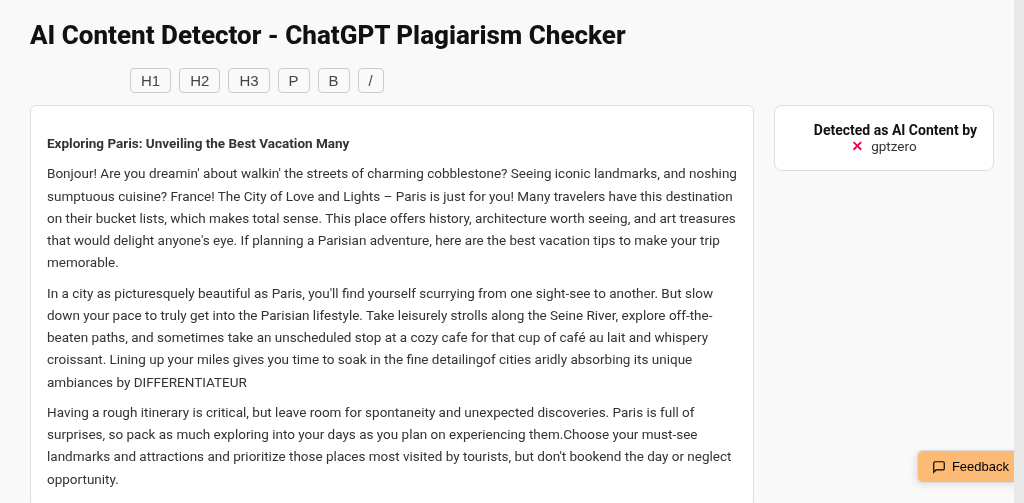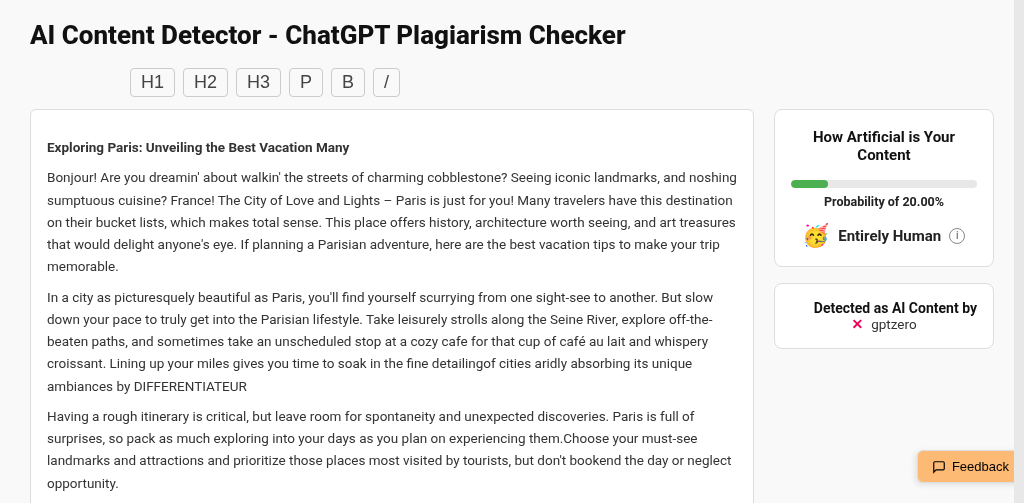--- a/index.html
+++ b/index.html
@@ -24,21 +24,21 @@
       display: flex;
       gap: 8px;
       margin-bottom: 12px;
       padding-left: 100px;
     }
     .toolbar-btn {
       background: none;
       border: 1px solid #ccc;
       border-radius: 4px;
       padding: 3px 10px;
-      font-size: 18px;
+      font-size: 15px;
       cursor: pointer;
       color: #444;
     }
     .main-content {
       display: flex;
       gap: 20px;
       align-items: flex-start;
     }
     .editor-area {
       flex: 1;
@@ -190,35 +190,20 @@
       <div class="editor-text" contenteditable="true" style="">
         <p class="section-title">Exploring Paris: Unveiling the Best Vacation Many</p>
         <p>Bonjour! Are you dreamin' about walkin' the streets of charming cobblestone? Seeing iconic landmarks, and noshing sumptuous cuisine? France! The City of Love and Lights – Paris is just for you! Many travelers have this destination on their bucket lists, which makes total sense. This place offers history, architecture worth seeing, and art treasures that would delight anyone's eye. If planning a Parisian adventure, here are the best vacation tips to make your trip memorable.</p>
         <p>In a city as picturesquely beautiful as Paris, you'll find yourself scurrying from one sight-see to another. But slow down your pace to truly get into the Parisian lifestyle. Take leisurely strolls along the Seine River, explore off-the-beaten paths, and sometimes take an unscheduled stop at a cozy cafe for that cup of café au lait and whispery croissant. Lining up your miles gives you time to soak in the fine detailingof cities aridly absorbing its unique ambiances by DIFFERENTIATEUR</p>
         <p>Having a rough itinerary is critical, but leave room for spontaneity and unexpected discoveries. Paris is full of surprises, so pack as much exploring into your days as you plan on experiencing them.Choose your must-see landmarks and attractions and prioritize those places most visited by tourists, but don't bookend the day or neglect opportunity.</p>
       </div>
 
     </div>
 
     <div class="sidebar">
-      <div class="result-card">
-        <div class="result-card-title">How Artificial is Your Content</div>
-        <div class="progress-bar-wrapper">
-          <div class="progress-bar-fill" style="width: 20%;"></div>
-        </div>
-        <div class="probability-label">
-          <span>Probability of</span>
-          <span style="font-weight:700;color:#222;">20.00%</span>
-        </div>
-        <div class="result-badge">
-          <span class="emoji">🥳</span>
-          <span>Entirely Human</span>
-          <span class="info-icon">i</span>
-        </div>
-      </div>
 
       <div class="detected-card">
         <div class="detected-title">Detected as AI Content by</div>
         <div class="detected-item">
           <span class="x-icon">✕</span>
           <span>gptzero</span>
         </div>
       </div>
     </div>
   </div>

